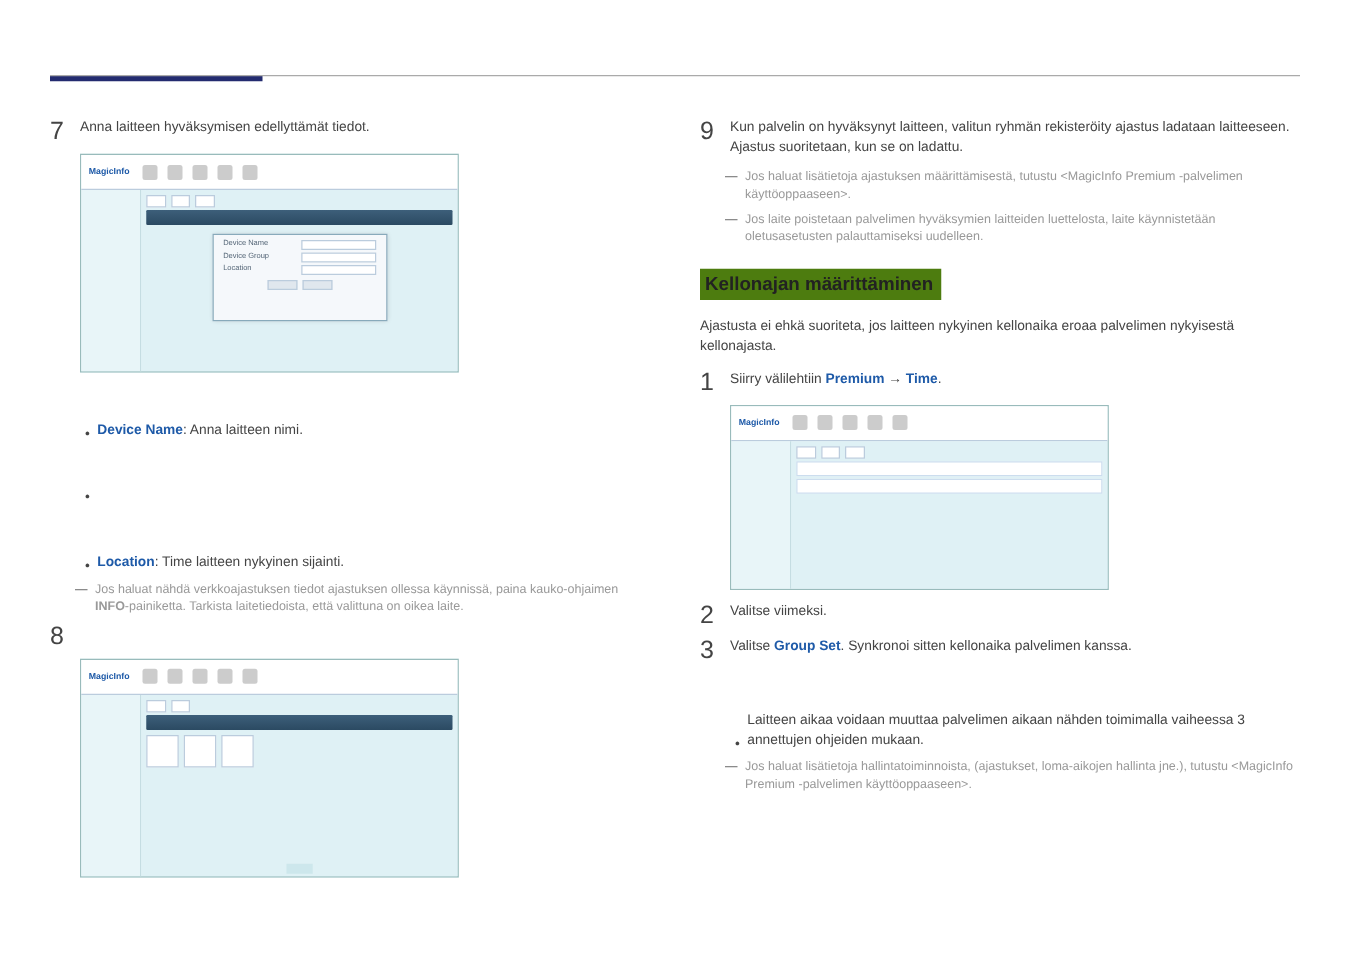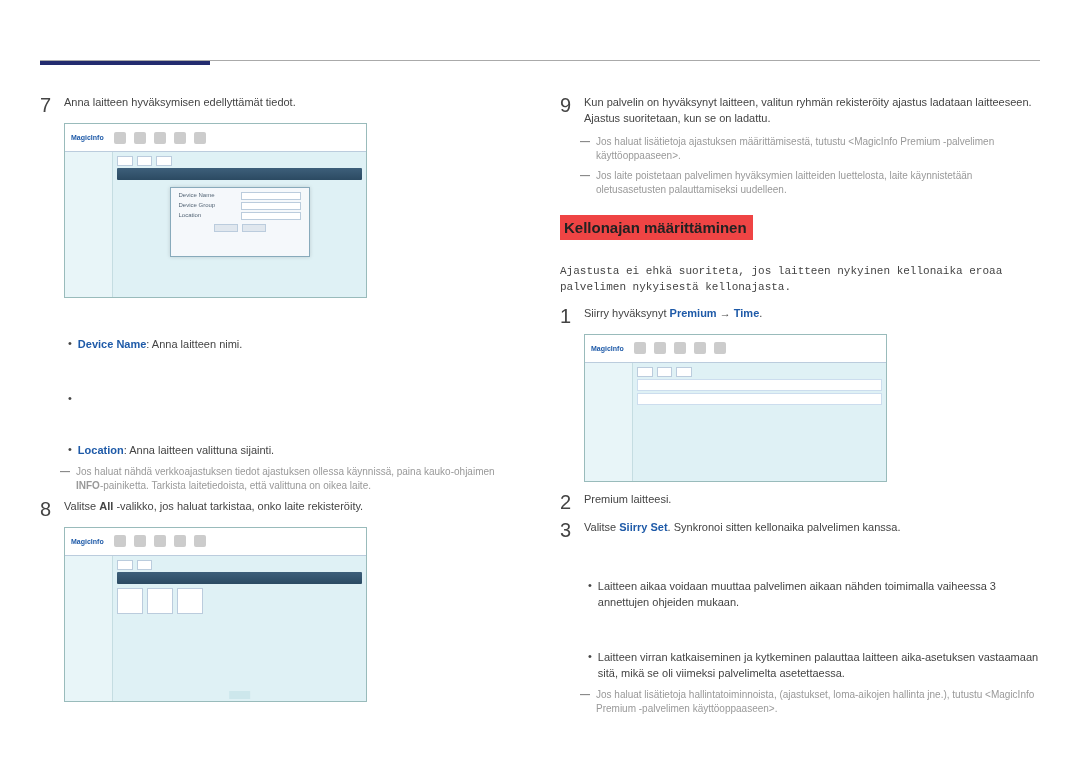--- a/index.html
+++ b/index.html
@@ -46,49 +46,49 @@
     color: #444;
     width: 24px;
     flex-shrink: 0;
     line-height: 1;
   }
   .body { line-height: 1.45; color: #444; }
   .bullet-row {
     margin-left: 28px;
     margin-bottom: 4px;
     display: flex;
-    align-items: flex-start;
+    align-items: flex-end;
     gap: 6px;
     margin-top: 39px;
   }
   .bullet-dot { color: #444; flex-shrink: 0; }
   .bullet-dot::before { content: "•"; }
   .bdash {
     margin-left: 20px;
     margin-top: 6px;
     margin-bottom: 6px;
     font-size: 10px;
     color: #999;
     display: flex;
     gap: 6px;
     line-height: 1.4;
   }
   .bdash .dash { flex-shrink: 0; font-weight: bold; color:#888; }
   .blue-b { color: #1e5aa8; font-weight: bold; }
   .bold { font-weight: bold; }
   .heading {
-    background: #ef4444;
+    background: #4d7c0f;
     display: inline-block;
     padding: 4px 6px 4px 4px;
     font-size: 15px;
     font-weight: 600;
     color: #222;
-    margin-bottom: 20px;
-  }
-  .para { margin: 4px 0 10px 0; line-height: 1.45; font-family: Liberation Mono, monospace; }
+    margin-bottom: 10px;
+  }
+  .para { margin: 4px 0 10px 0; line-height: 1.45; }
   .btn-box {
     display: inline-block;
     width: 14px; height: 12px;
     border: 1px solid #aaa;
     background: #eee;
     vertical-align: middle;
     font-size: 8px;
     line-height: 10px;
     text-align: center;
     color: #777;
@@ -238,36 +238,33 @@
       <span class="body">
         <span class="blue-b">Device Name</span><span>: Anna laitteen nimi.</span>
       </span>
     </div>
     <div class="bullet-row">
       <span class="bullet-dot"></span>
     </div>
     <div class="bullet-row">
       <span class="bullet-dot"></span>
       <span class="body">
-        <span class="blue-b">Location</span><span>: Anna laitteen valittuna sijainti.</span>
+        <span class="blue-b">Location</span><span>: Time laitteen nykyinen sijainti.</span>
       </span>
     </div>
 
     <div class="bdash">
       <span class="dash">―</span>
       <span>
         <span>Jos haluat nähdä verkkoajastuksen tiedot ajastuksen ollessa käynnissä, paina kauko-ohjaimen </span><span class="bold">INFO</span><span>-painiketta. Tarkista laitetiedoista, että valittuna on oikea laite.</span>
       </span>
     </div>
 
     <div class="numitem">
       <div class="num">8</div>
-      <div class="body">
-        <span>Valitse </span><span class="bold">All</span><span> -valikko, jos haluat tarkistaa, onko laite rekisteröity.</span>
-      </div>
     </div>
 
     <div class="mock mock-8">
       <div class="mock-top">
         <span class="mock-logo">MagicInfo</span>
         <div class="mock-icons">
           <span class="mock-ico"></span>
           <span class="mock-ico"></span>
           <span class="mock-ico"></span>
           <span class="mock-ico"></span>
@@ -306,21 +303,21 @@
       <span>Jos laite poistetaan palvelimen hyväksymien laitteiden luettelosta, laite käynnistetään oletusasetusten palauttamiseksi uudelleen.</span>
     </div>
 
     <div style="margin-top:18px;"></div>
     <span class="heading">Kellonajan määrittäminen</span>
     <div class="para body">Ajastusta ei ehkä suoriteta, jos laitteen nykyinen kellonaika eroaa palvelimen nykyisestä kellonajasta.</div>
 
     <div class="numitem">
       <div class="num">1</div>
       <div class="body">
-        <span>Siirry hyväksynyt </span><span class="blue-b">Premium</span><span> → </span><span class="blue-b">Time</span><span>.</span>
+        <span>Siirry välilehtiin </span><span class="blue-b">Premium</span><span> → </span><span class="blue-b">Time</span><span>.</span>
       </div>
     </div>
 
     
     <div class="mock mock-9">
       <div class="mock-top">
         <span class="mock-logo">MagicInfo</span>
         <div class="mock-icons">
           <span class="mock-ico"></span>
           <span class="mock-ico"></span>
@@ -336,37 +333,33 @@
           <span class="mock-tab">&nbsp;</span>
           <span class="mock-tab">&nbsp;</span>
         </div>
         <div class="mock-row"></div>
         <div class="mock-row"></div>
       </div>
     </div>
 
     <div class="numitem">
       <div class="num">2</div>
-      <div class="body">Premium laitteesi.</div>
+      <div class="body">Valitse viimeksi.</div>
     </div>
 
     <div class="numitem">
       <div class="num">3</div>
       <div class="body">
-        <span>Valitse </span><span class="blue-b">Siirry Set</span><span>. Synkronoi sitten kellonaika palvelimen kanssa.</span>
+        <span>Valitse </span><span class="blue-b">Group Set</span><span>. Synkronoi sitten kellonaika palvelimen kanssa.</span>
       </div>
     </div>
 
     <div class="bullet-row">
       <span class="bullet-dot"></span>
       <span class="body">Laitteen aikaa voidaan muuttaa palvelimen aikaan nähden toimimalla vaiheessa 3 annettujen ohjeiden mukaan.</span>
     </div>
-    <div class="bullet-row">
-      <span class="bullet-dot"></span>
-      <span class="body">Laitteen virran katkaiseminen ja kytkeminen palauttaa laitteen aika-asetuksen vastaamaan sitä, mikä se oli viimeksi palvelimelta asetettaessa.</span>
-    </div>
 
     <div class="bdash">
       <span class="dash">―</span>
       <span>Jos haluat lisätietoja hallintatoiminnoista, (ajastukset, loma-aikojen hallinta jne.), tutustu &lt;MagicInfo Premium -palvelimen käyttöoppaaseen&gt;.</span>
     </div>
   </div>
 </div>
 
 </body></html>

